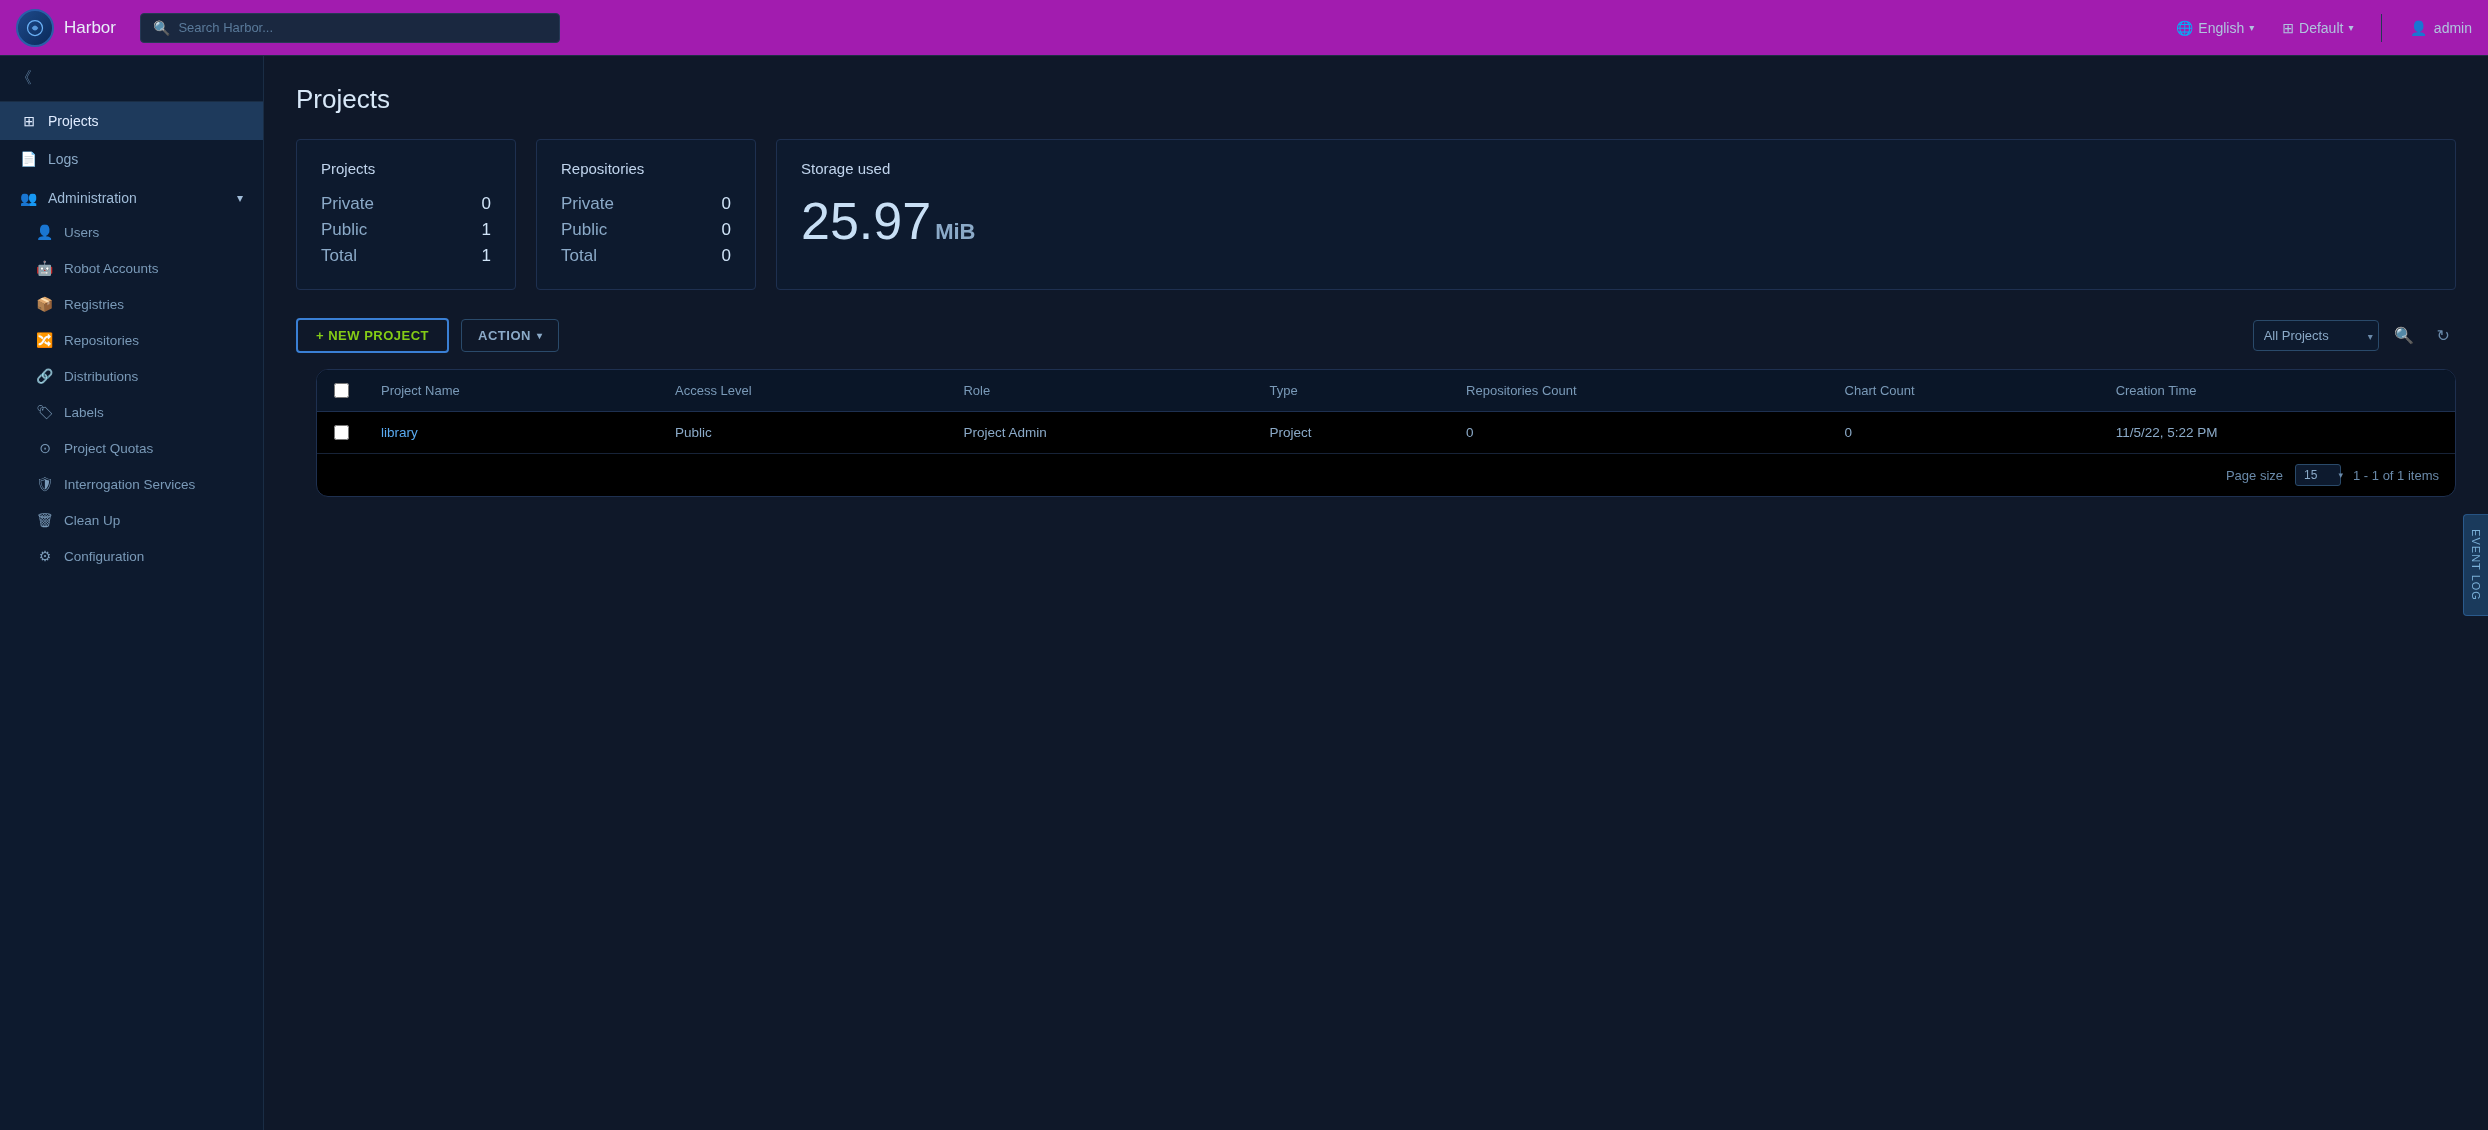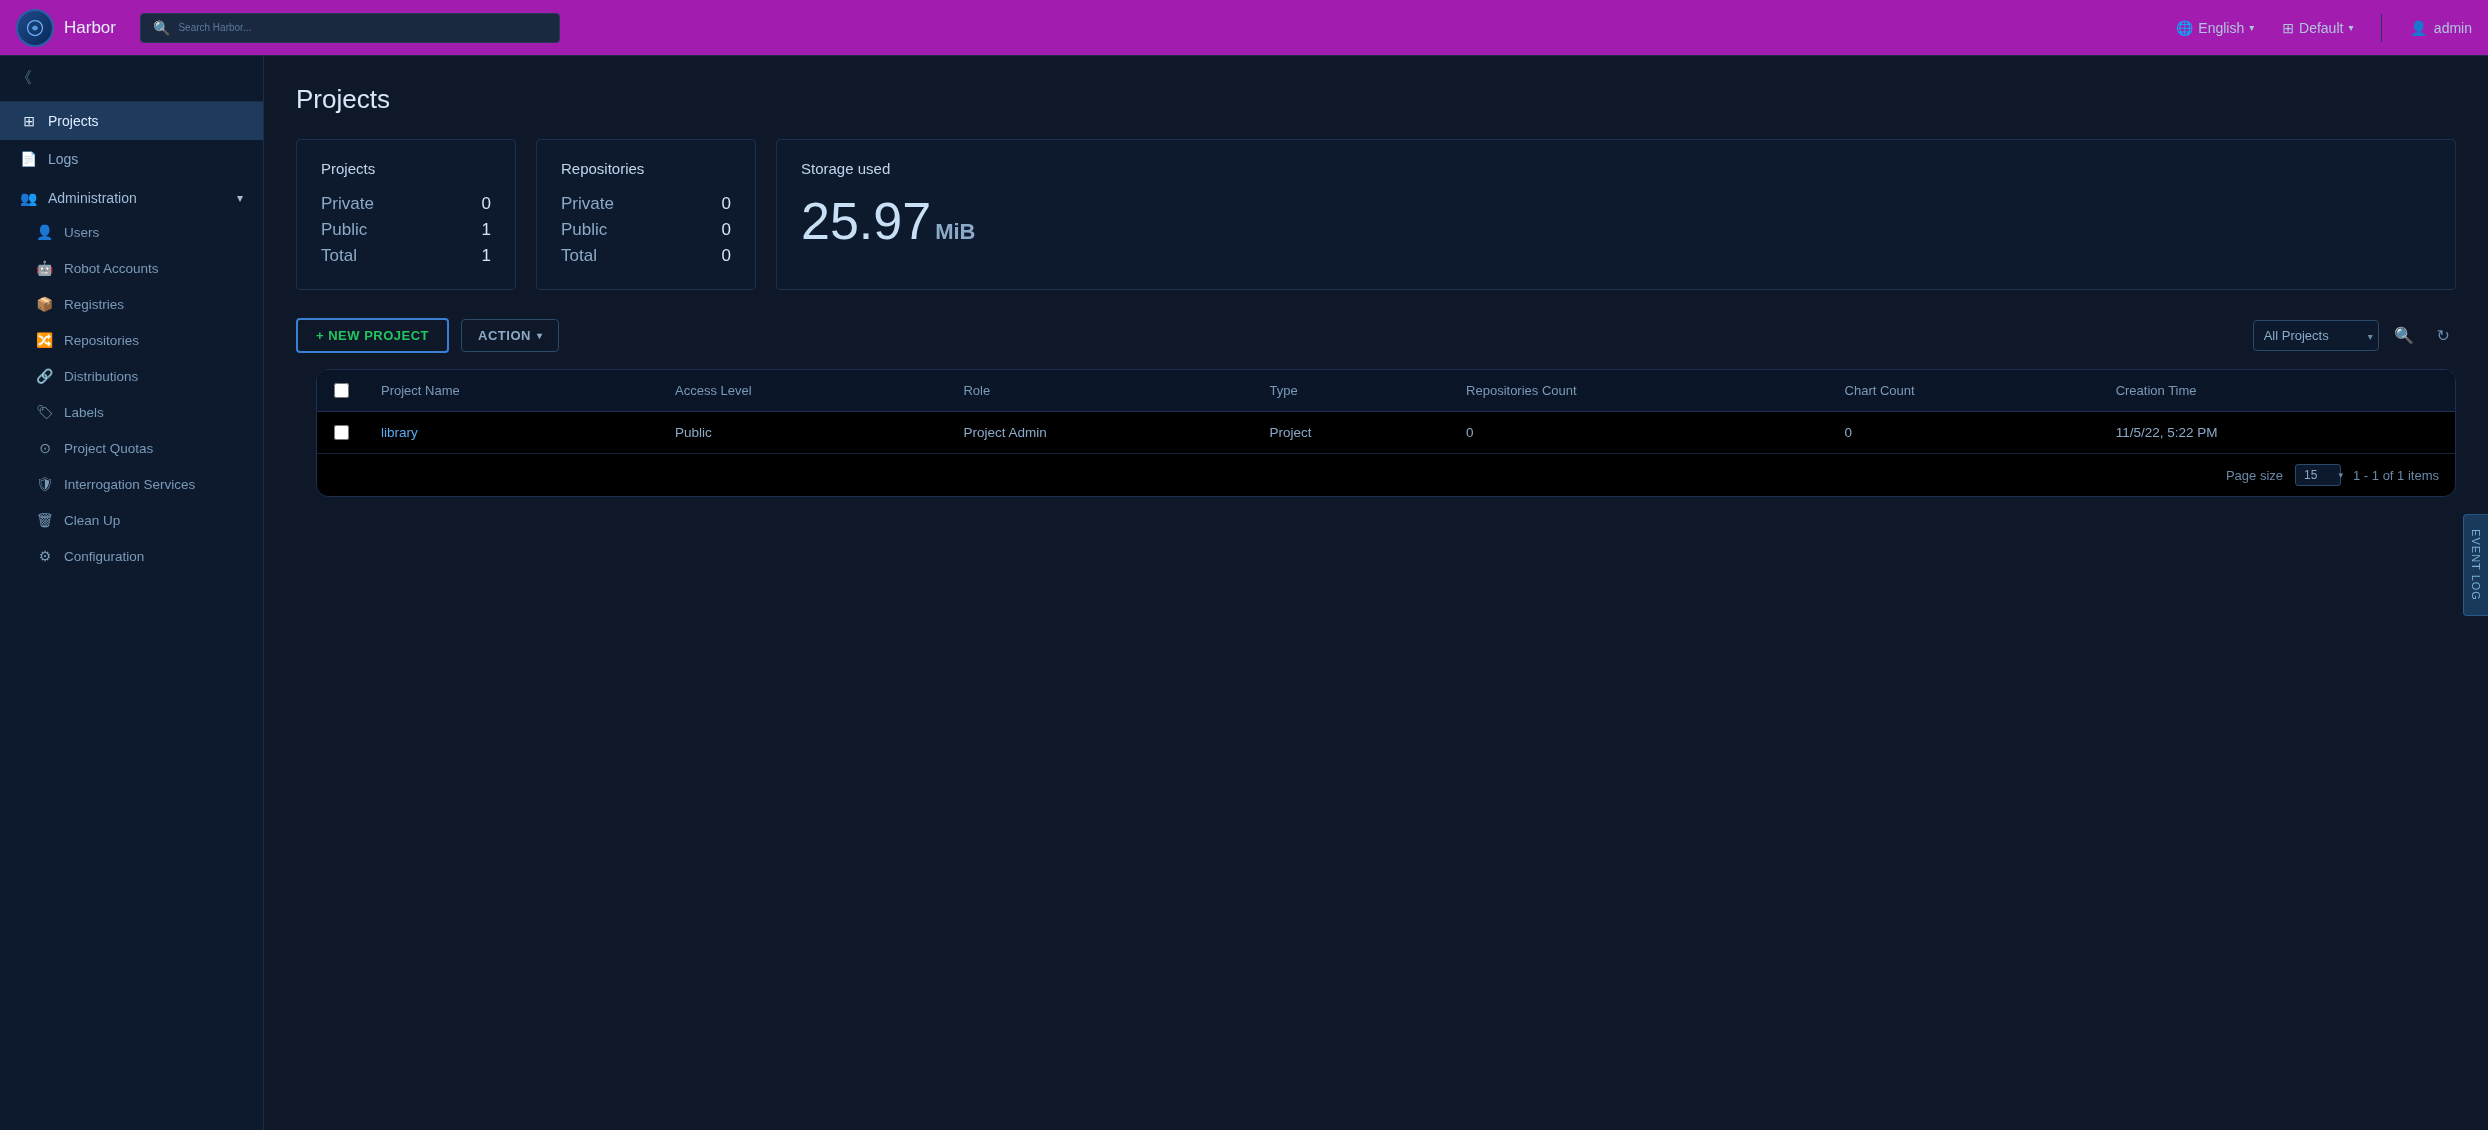--- a/index.html
+++ b/index.html
@@ -175,21 +175,21 @@
       margin-bottom: 16px;
     }
     .btn-new-project {
       display: flex;
       align-items: center;
       gap: 6px;
       padding: 8px 18px;
       background: transparent;
       border: 2px solid #3a7fd4;
       border-radius: 4px;
-      color: #22c55e;
+      color: #84cc16;
       font-size: 13px;
       font-weight: 600;
       letter-spacing: 0.5px;
       cursor: pointer;
       text-transform: uppercase;
     }
     .btn-action {
       display: flex;
       align-items: center;
       gap: 6px;
@@ -303,21 +303,21 @@
       <svg width="20" height="20" viewBox="0 0 24 24" fill="none">
         <circle cx="12" cy="12" r="9" stroke="#6ab0f5" stroke-width="1.5"></circle>
         <path d="M8 12 Q12 6 16 12 Q12 18 8 12Z" fill="#6ab0f5" opacity="0.8"></path>
       </svg>
     </div>
     <span class="topnav-title">Harbor</span>
   </div>
 
   <div class="topnav-search">
     <span>🔍</span>
-    <span style="font-size:10px;color:#5a7a9a;">Search Harbor...</span>
+    <span style="font-size:13px;color:#5a7a9a;">Search Harbor...</span>
   </div>
 
   <div class="topnav-right">
     <div class="topnav-right-item">
       <span>🌐</span>
       <span>English</span>
       <span style="font-size:10px;">▾</span>
     </div>
     <div class="topnav-right-item">
       <span>⊞</span>

